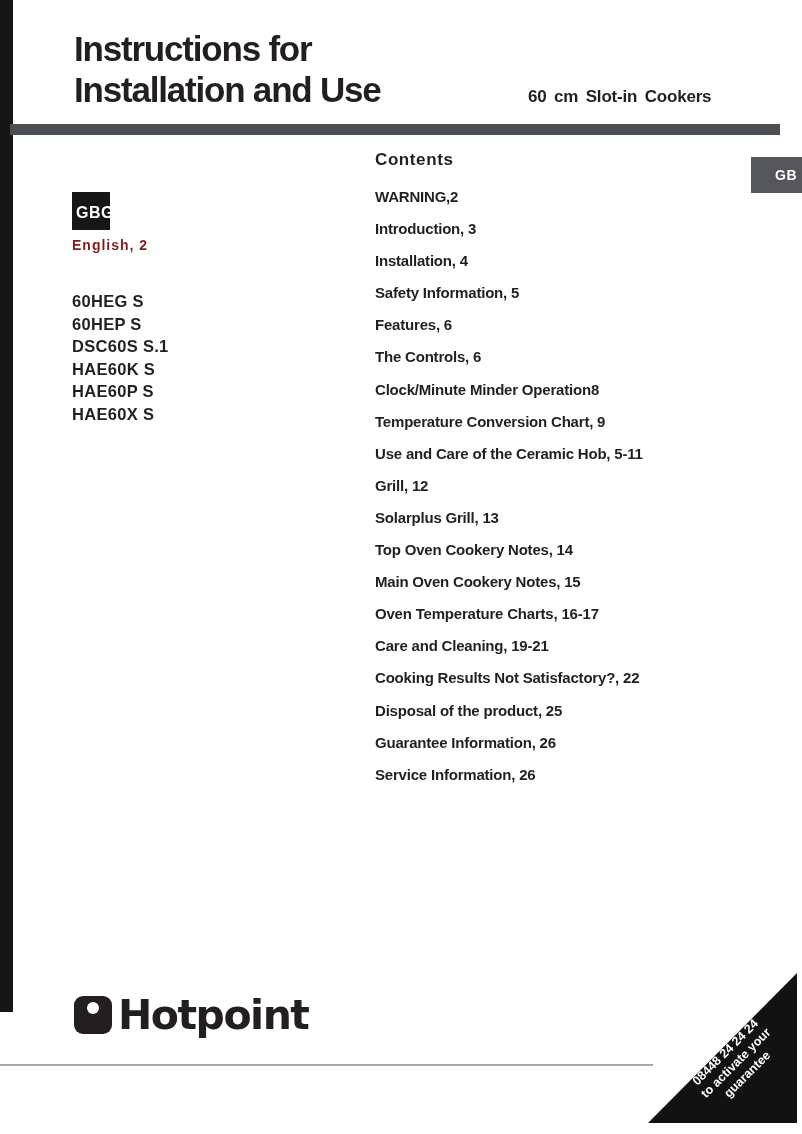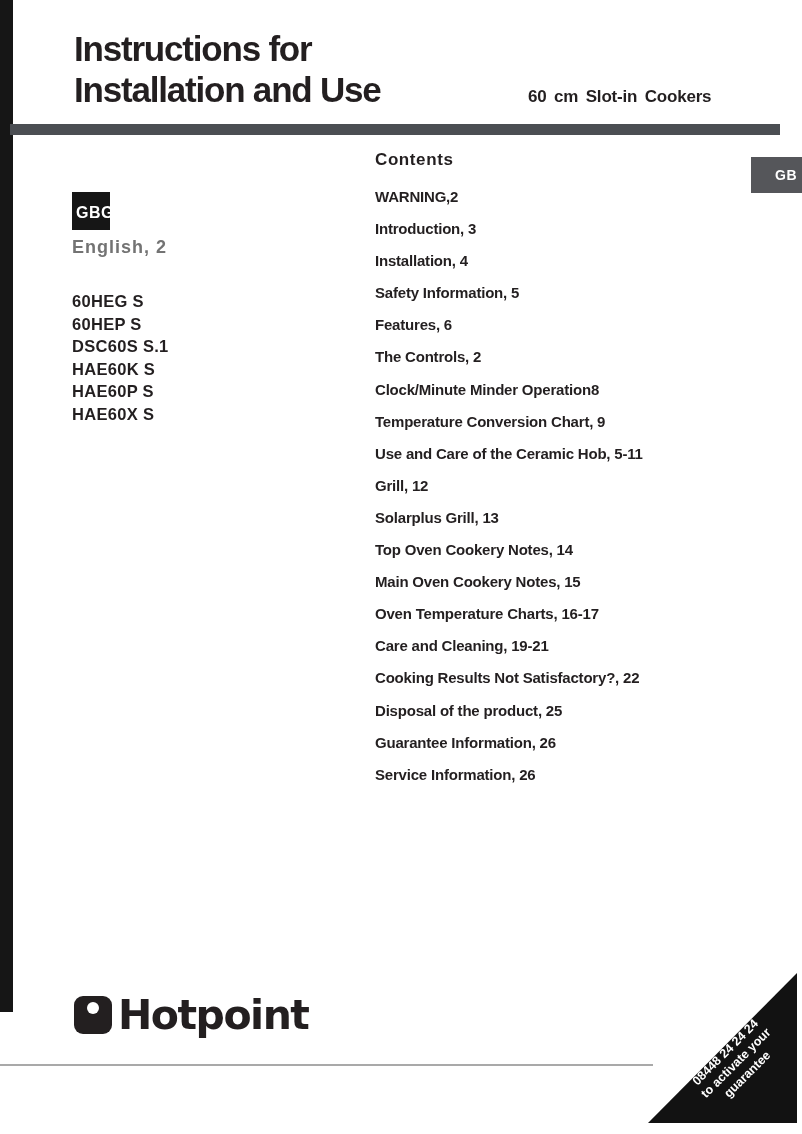--- a/index.html
+++ b/index.html
@@ -21,22 +21,22 @@
   .product-line{position:absolute;left:528px;top:87px;font-size:17px;font-weight:bold;
     letter-spacing:-0.2px;word-spacing:3px;color:var(--text);}
   .divider-bar{position:absolute;left:10px;top:124px;width:770px;height:11px;background:var(--divider);}
 
   .gb-tab{position:absolute;left:751px;top:157px;width:51px;height:36px;background:var(--tab-bg);
     color:#ffffff;font-size:14px;font-weight:bold;letter-spacing:0.5px;line-height:36px;padding-left:24px;}
 
   .flag-badge{position:absolute;left:72px;top:192px;width:38px;height:38px;background:#161616;
     color:#ffffff;font-size:16px;font-weight:bold;letter-spacing:0.5px;
     padding:12px 0 0 4px;overflow:hidden;white-space:nowrap;}
-  .language-label{position:absolute;left:72px;top:237px;font-size:18px;font-weight:bold;
-    letter-spacing:1px;color:#737373;}
+  .language-label{position:absolute;left:72px;top:237px;font-size:14px;font-weight:bold;
+    letter-spacing:1px;color:#7f1d1d;}
 
   .model-list{position:absolute;left:72px;top:290px;}
   .model{font-size:16.5px;font-weight:bold;letter-spacing:0.3px;line-height:22.5px;color:var(--text);}
 
   .contents{position:absolute;left:375px;top:150px;width:340px;}
   .contents-heading{font-size:17px;font-weight:bold;letter-spacing:0.6px;color:var(--text);margin-bottom:19px;}
   .contents-entry{font-size:15px;font-weight:bold;letter-spacing:-0.2px;line-height:15px;
     margin-bottom:17.1px;white-space:nowrap;color:var(--text);}
 
   .brand{position:absolute;left:74px;top:993px;height:46px;}
@@ -84,21 +84,21 @@
     </div>
 
   <div class="contents">
     <div class="contents-heading">Contents</div>
     <div class="contents-list">
         <div class="contents-entry">WARNING,2</div>
         <div class="contents-entry">Introduction, 3</div>
         <div class="contents-entry">Installation, 4</div>
         <div class="contents-entry">Safety Information, 5</div>
         <div class="contents-entry">Features, 6</div>
-        <div class="contents-entry">The Controls, 2</div>
+        <div class="contents-entry">The Controls, 6</div>
         <div class="contents-entry">Clock/Minute Minder Operation8</div>
         <div class="contents-entry">Temperature Conversion Chart, 9</div>
         <div class="contents-entry">Use and Care of the Ceramic Hob, 5-11</div>
         <div class="contents-entry">Grill, 12</div>
         <div class="contents-entry">Solarplus Grill, 13</div>
         <div class="contents-entry">Top Oven Cookery Notes, 14</div>
         <div class="contents-entry">Main Oven Cookery Notes, 15</div>
         <div class="contents-entry">Oven Temperature Charts, 16-17</div>
         <div class="contents-entry">Care and Cleaning, 19-21</div>
         <div class="contents-entry">Cooking Results Not Satisfactory?, 22</div>

